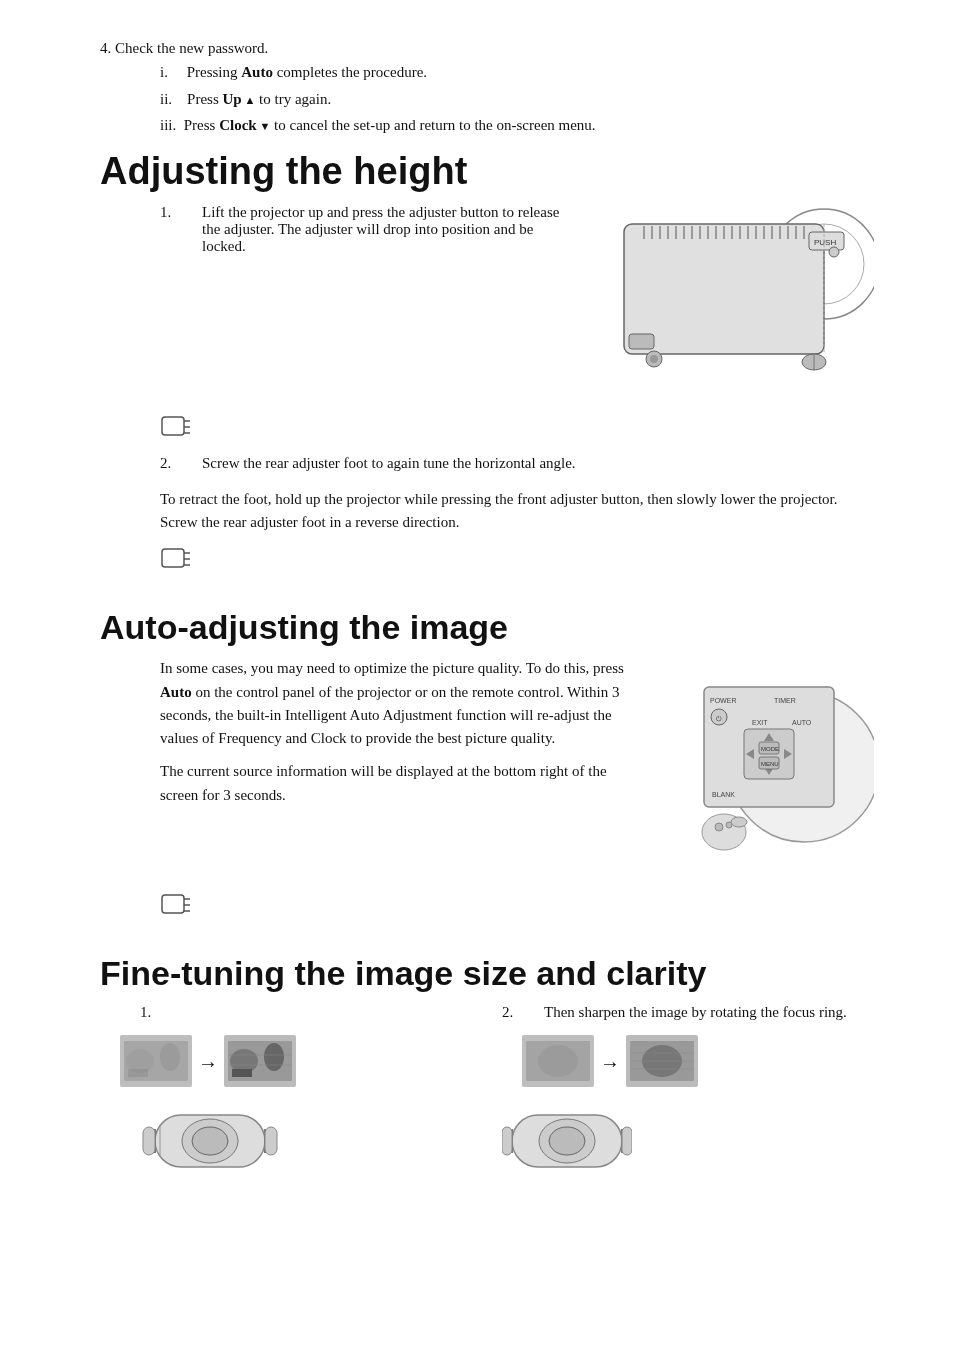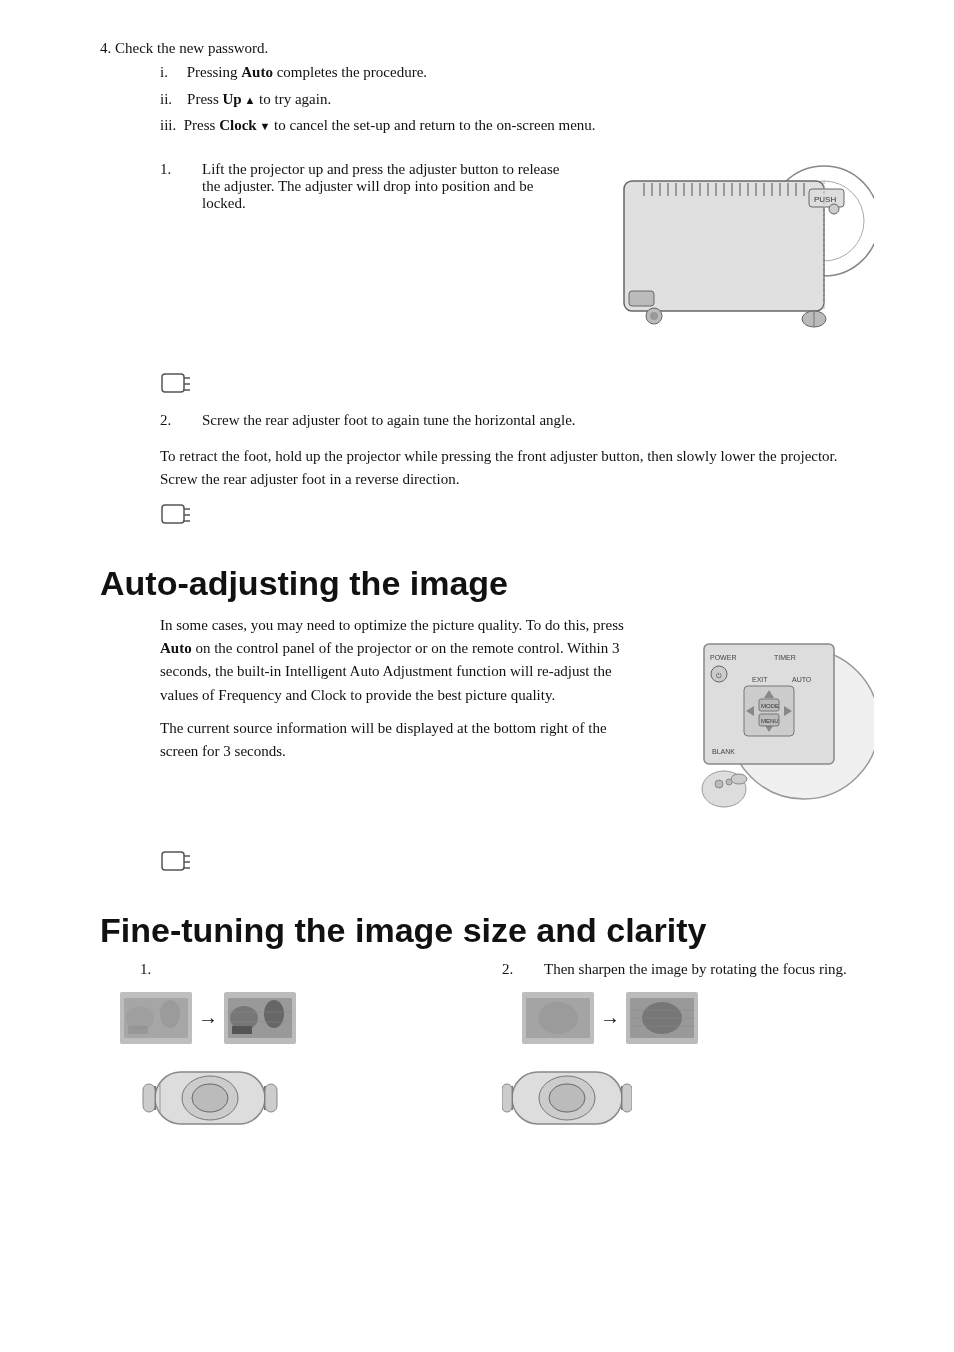--- a/index.html
+++ b/index.html
@@ -11,21 +11,21 @@
     }
     .page {
       width: 954px;
       min-height: 1352px;
       background: #fff;
       margin: 0 auto;
       padding: 40px 80px 60px 100px;
       position: relative;
     }
     .intro-section {
-      margin-bottom: 24px;
+      margin-bottom: 12px;
     }
     .intro-section p {
       margin-bottom: 4px;
     }
     ol.alpha {
       list-style: none;
       padding-left: 60px;
     }
     ol.alpha li {
       margin-bottom: 4px;
@@ -141,20 +141,21 @@
         <span>Press <span class="bold">Up</span><span class="arrow-up"></span> to try again.</span>
       </li>
       <li>
         <span>iii.&nbsp; </span>
         <span>Press <span class="bold">Clock</span><span class="arrow-down"></span> to cancel the set-up and return to the on-screen menu.</span>
       </li>
     </ol>
   </div>
 
   <div class="section">
+    <h1>Adjusting the height</h1>
     <div class="section-body">
       <div class="two-col">
         <div class="text-col">
           <div class="numbered-item">
             <span class="num">1.</span>
             <span>Lift the projector up and press the adjuster button to release the adjuster. The adjuster will drop into position and be locked.</span>
           </div>
         </div>
         <div class="img-col">
           

